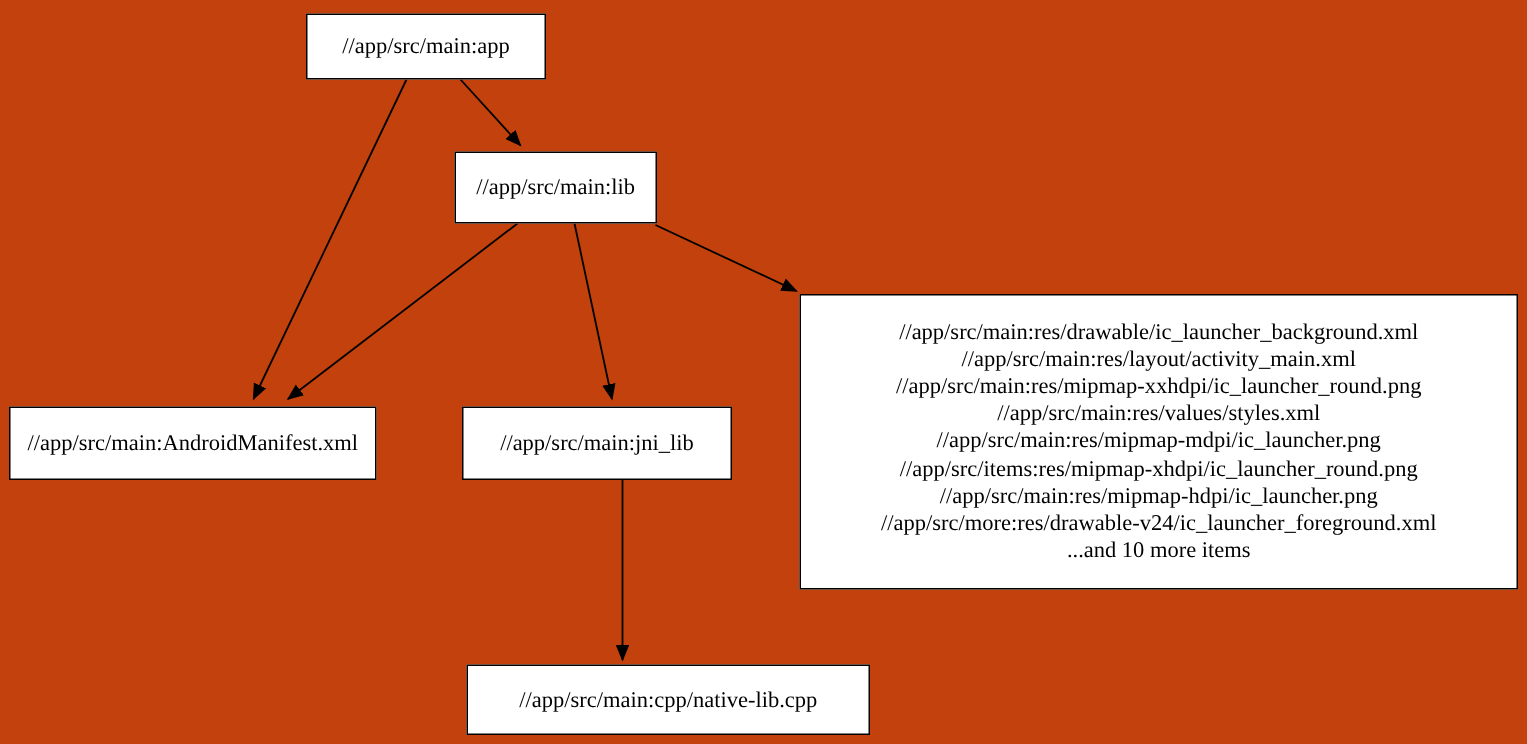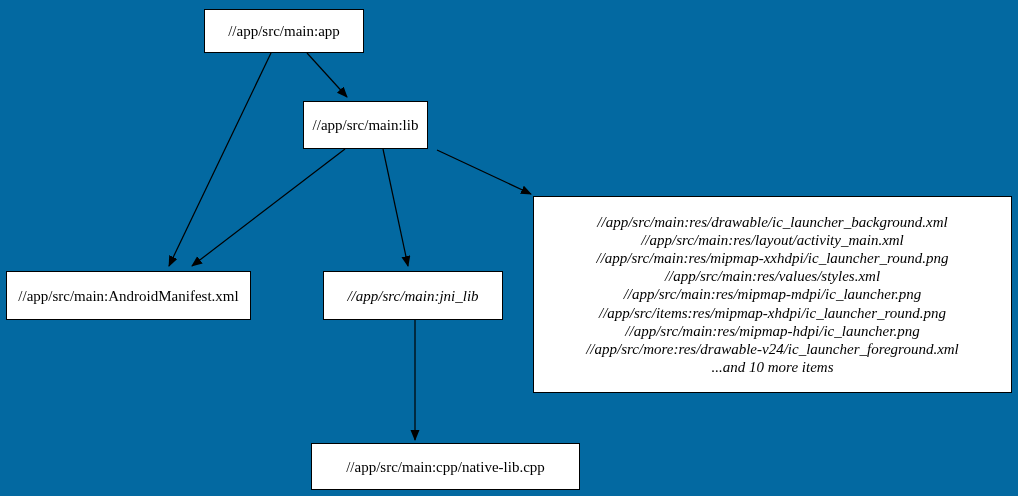--- a/index.html
+++ b/index.html
@@ -4,21 +4,21 @@
 <style>
   html, body {
     margin: 0;
     padding: 0;
     background: #ffffff;
   }
   .canvas {
     position: relative;
     width: 1018px;
     height: 496px;
-    background: #0369a1;
+    background: #c2410c;
     font-family: "Liberation Serif", "DejaVu Serif", serif;
     color: #000000;
     overflow: hidden;
   }
   .edges {
     position: absolute;
     left: 0;
     top: 0;
     width: 1018px;
     height: 496px;
@@ -34,21 +34,20 @@
     justify-content: center;
     text-align: center;
     font-size: 15px;
     line-height: 18px;
     white-space: nowrap;
   }
   .node.multiline {
     flex-direction: column;
     justify-content: center;
     padding: 6px 4px;
-    font-style: italic;
   }
   .node.multiline .res-line {
     display: block;
     font-size: 15px;
     line-height: 18.2px;
   }
 </style>
 </head>
 <body>
 
@@ -65,29 +64,29 @@
     <line x1="345" y1="149" x2="192" y2="266" stroke="#000000" stroke-width="1.2" marker-end="url(#arrow)"></line>
     <line x1="383" y1="149" x2="408" y2="266" stroke="#000000" stroke-width="1.2" marker-end="url(#arrow)"></line>
     <line x1="437" y1="150" x2="531" y2="194" stroke="#000000" stroke-width="1.2" marker-end="url(#arrow)"></line>
     <line x1="415" y1="320" x2="415" y2="440" stroke="#000000" stroke-width="1.2" marker-end="url(#arrow)"></line>
   </svg>
 
   <div class="node" style="left:204px; top:9px; width:160px; height:44px;">
     <span>//app/src/main:app</span>
   </div>
 
-  <div class="node" style="left:303px; top:101px; width:125px; height:48px;">
+  <div class="node" style="left:303px; top:101px; width:135px; height:48px;">
     <span>//app/src/main:lib</span>
   </div>
 
   <div class="node" style="left:6px; top:271px; width:245px; height:49px;">
     <span>//app/src/main:AndroidManifest.xml</span>
   </div>
 
-  <div class="node" style="left:323px; top:271px; width:180px; height:49px;font-style:italic;">
+  <div class="node" style="left:308px; top:271px; width:180px; height:49px;">
     <span>//app/src/main:jni_lib</span>
   </div>
 
   <div class="node multiline" style="left:533px; top:196px; width:479px; height:197px;">
     <span class="res-line">//app/src/main:res/drawable/ic_launcher_background.xml</span>
     <span class="res-line">//app/src/main:res/layout/activity_main.xml</span>
     <span class="res-line">//app/src/main:res/mipmap-xxhdpi/ic_launcher_round.png</span>
     <span class="res-line">//app/src/main:res/values/styles.xml</span>
     <span class="res-line">//app/src/main:res/mipmap-mdpi/ic_launcher.png</span>
     <span class="res-line">//app/src/items:res/mipmap-xhdpi/ic_launcher_round.png</span>

